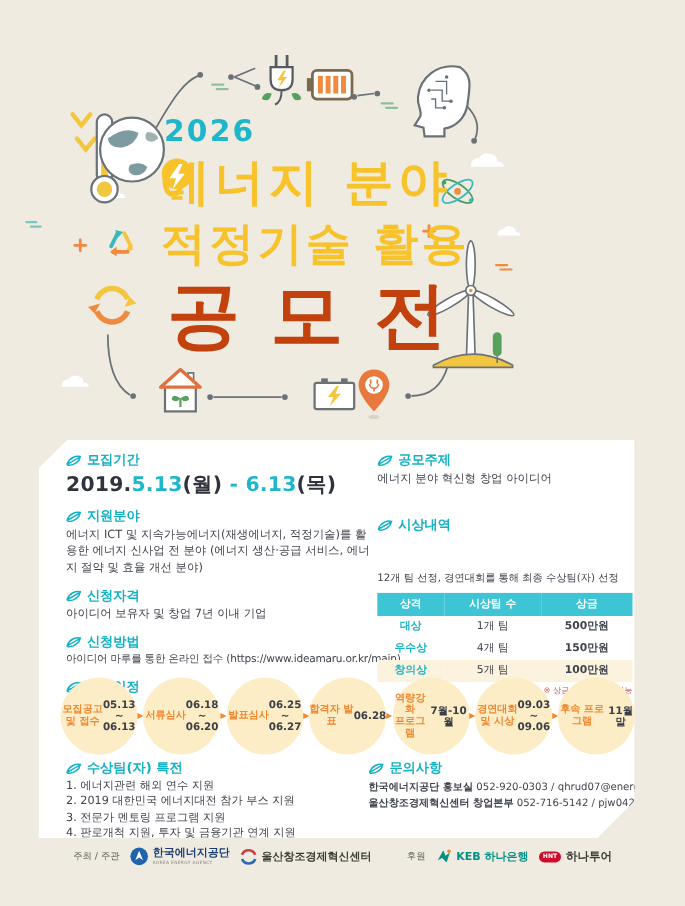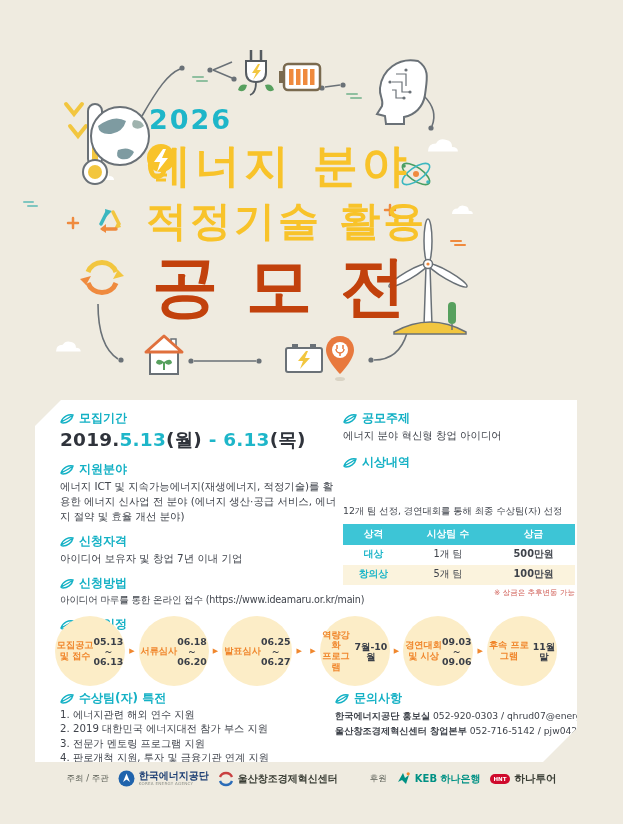--- a/index.html
+++ b/index.html
@@ -288,21 +288,21 @@
 
     <div class="col-r">
       <div class="h">
         <svg width="14" height="11" viewBox="0 0 14 11">
             <path d="M1 9 C3 3 9 1 13 2 C12 7 7 10 3 10 C2 10 1 9.6 1 9 Z M1 9 C5 7 9 5 13 2" fill="none" stroke="#14b1c5" stroke-width="1.4"></path>
           </svg>
         <span>공모주제</span>
       </div>
       <div class="b mb">에너지 분야 혁신형 창업 아이디어</div>
 
-      <div class="h" style="margin-top:13px;">
+      <div class="h" style="margin-top:28px;">
         <svg width="14" height="11" viewBox="0 0 14 11">
             <path d="M1 9 C3 3 9 1 13 2 C12 7 7 10 3 10 C2 10 1 9.6 1 9 Z M1 9 C5 7 9 5 13 2" fill="none" stroke="#14b1c5" stroke-width="1.4"></path>
           </svg>
         <span>시상내역</span>
       </div>
       <div class="b mb" style="font-size:9.3px;white-space:nowrap;margin-top:36px;">12개 팀 선정, 경연대회를 통해 최종 수상팀(자) 선정</div>
 
       <table class="aw">
         <thead>
             <tr>
@@ -310,20 +310,25 @@
           <th>시상팀 수</th>
           <th>상금</th>
         </tr>
           </thead>
         <tbody>
           <tr>
               <td class="rank">대상</td>
               <td>1개 팀</td>
               <td class="prize">500만원</td>
             </tr>
+          <tr>
+              <td class="rank">우수상</td>
+              <td>4개 팀</td>
+              <td class="prize">150만원</td>
+            </tr>
           <tr class="alt">
               <td class="rank">창의상</td>
               <td>5개 팀</td>
               <td class="prize">100만원</td>
             </tr>
         </tbody>
       </table>
       <div class="note">※ 상금은 추후변동 가능</div>
     </div>
 
@@ -343,20 +348,24 @@
 06.20</div>
         </div>
       <div class="tl-arrow">▶</div>
       <div class="tl-step">
           <div class="tl-label">발표심사</div>
           <div class="tl-period">06.25
 ~
 06.27</div>
         </div>
       <div class="tl-arrow">▶</div>
+      <div class="tl-step">
+          <div class="tl-label">합격자 발표</div>
+          <div class="tl-period">06.28</div>
+        </div>
       <div class="tl-arrow">▶</div>
       <div class="tl-step">
           <div class="tl-label">역량강화
 프로그램</div>
           <div class="tl-period">7월-10월</div>
         </div>
       <div class="tl-arrow">▶</div>
       <div class="tl-step">
           <div class="tl-label">경연대회
 및 시상</div>

